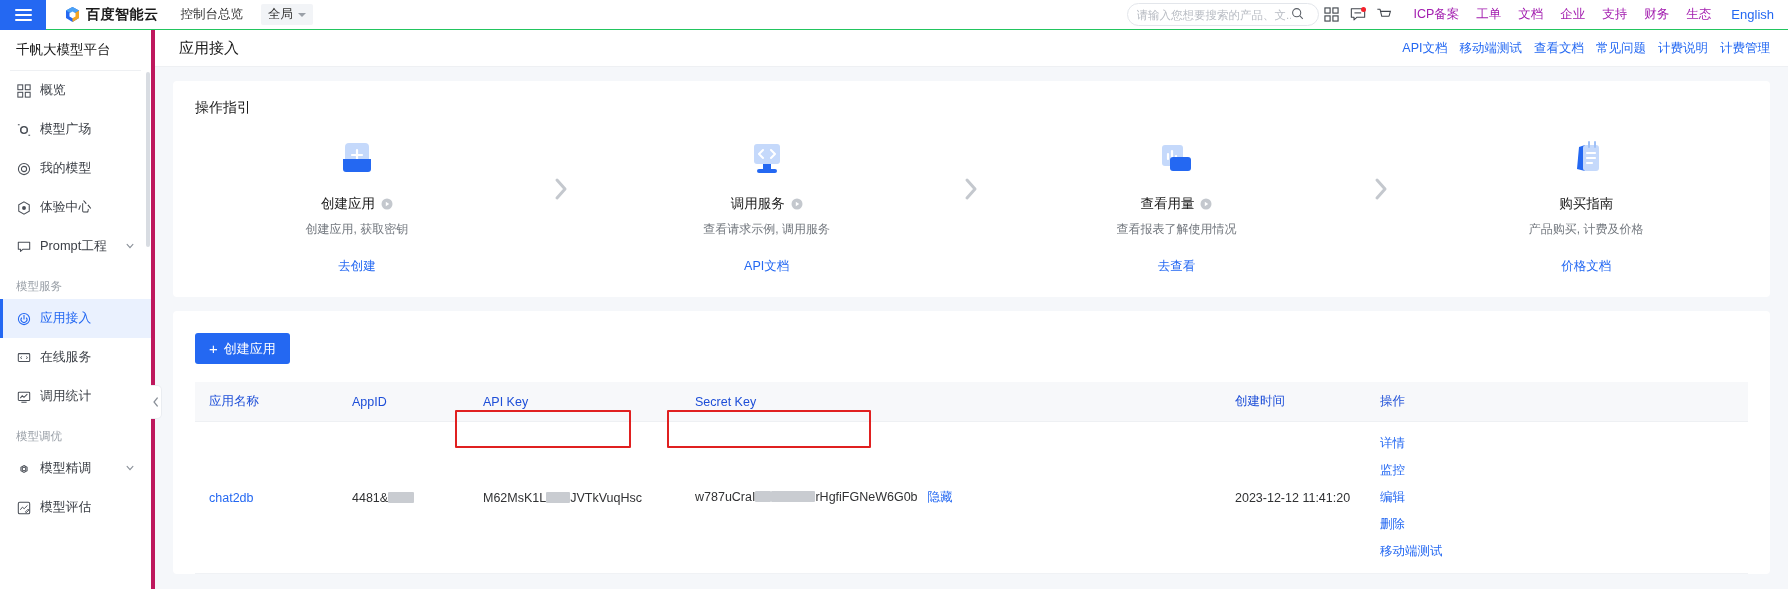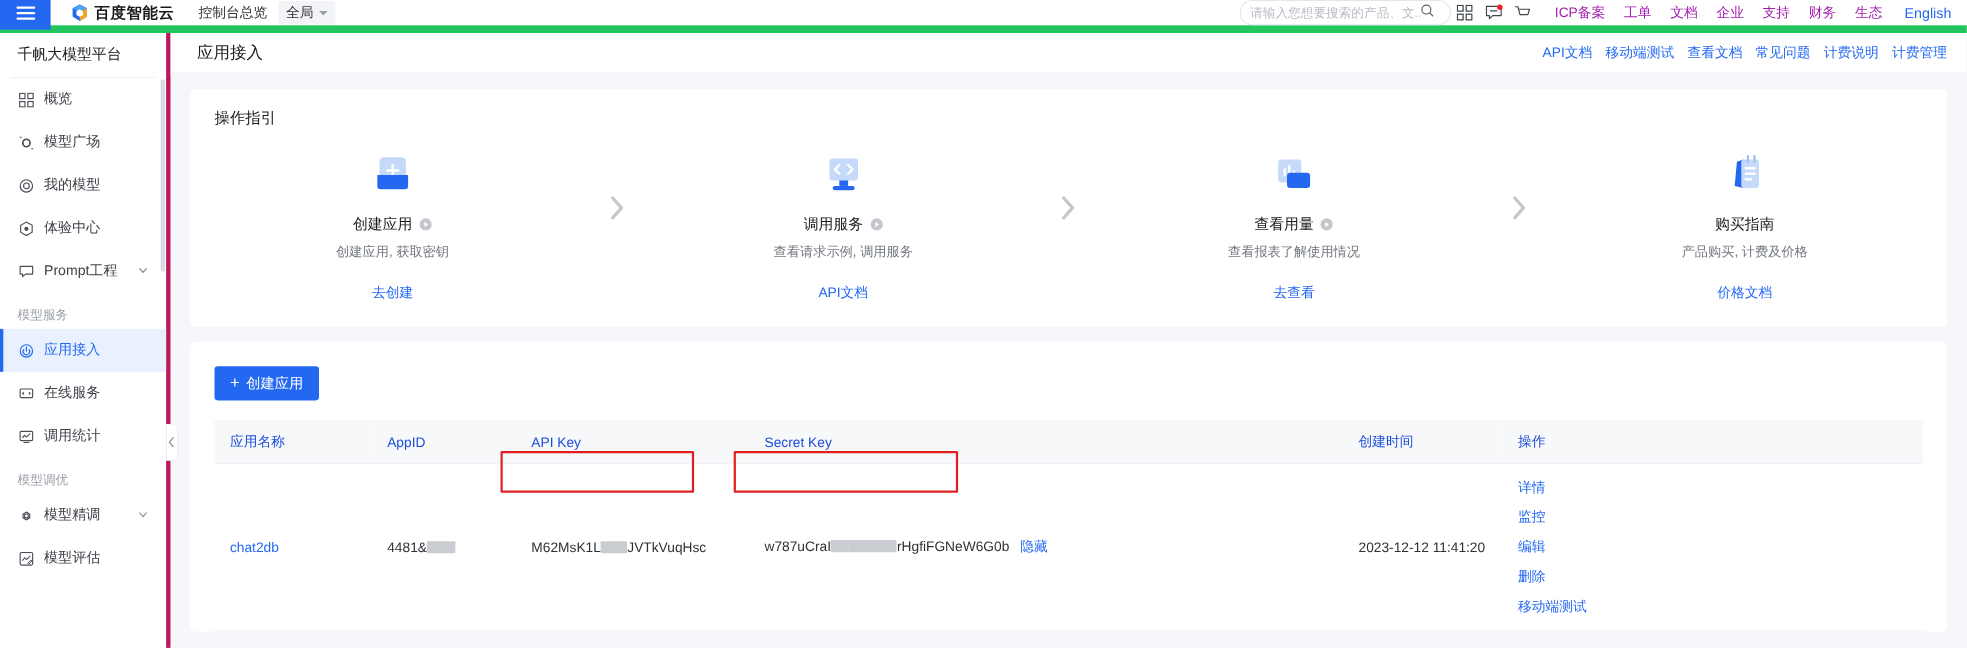--- a/index.html
+++ b/index.html
@@ -7,34 +7,34 @@
     width: 1788px; height: 589px;
     font-family: "Liberation Sans", "DejaVu Sans", sans-serif;
     background: #f5f7fa;
     overflow: hidden;
     color: #333;
   }
   
   .topbar {
     position: absolute; top: 0; left: 0; width: 1788px; height: 30px;
     background: #fff; display: flex; align-items: center;
-    border-bottom: 7px solid #22c55e;
+    border-bottom: 1px solid #22c55e;
   }
   .hamburger {
     width: 46px; height: 30px; background: #2468f2;
     display: flex; flex-direction: column; align-items: center;
     justify-content: center; gap: 3px; cursor: pointer; flex: 0 0 auto;
   }
   .hamburger i { display: block; width: 17px; height: 2px; background: #fff; border-radius: 1px; }
   .brand { display: flex; align-items: center; gap: 5px; margin-left: 18px; cursor: pointer; }
   .brand-logo { width: 17px; height: 17px; position: relative; }
   .brand-name { font-size: 14px; font-weight: bold; color: #1a1a1a; letter-spacing: .5px; }
   .console-link { margin-left: 22px; font-size: 12.5px; color: #333; cursor: pointer; }
   .scope-select {
-    margin-left: 10px; height: 21px; background: #f2f4f7; border-radius: 2px;
+    margin-left: 18px; height: 21px; background: #f2f4f7; border-radius: 2px;
     display: flex; align-items: center; gap: 5px; padding: 0 7px;
     font-size: 12.5px; color: #333; cursor: pointer;
   }
   .caret { width: 0; height: 0; border-left: 4px solid transparent; border-right: 4px solid transparent; border-top: 4px solid #9aa0a8; }
   .topbar-right { margin-left: auto; display: flex; align-items: center; height: 30px; padding-right: 8px; }
   .searchbox {
     width: 192px; height: 23px; border: 1px solid #e3e6eb; border-radius: 12px;
     display: flex; align-items: center; padding: 0 9px; background: #fff;
   }
   .searchbox input {

